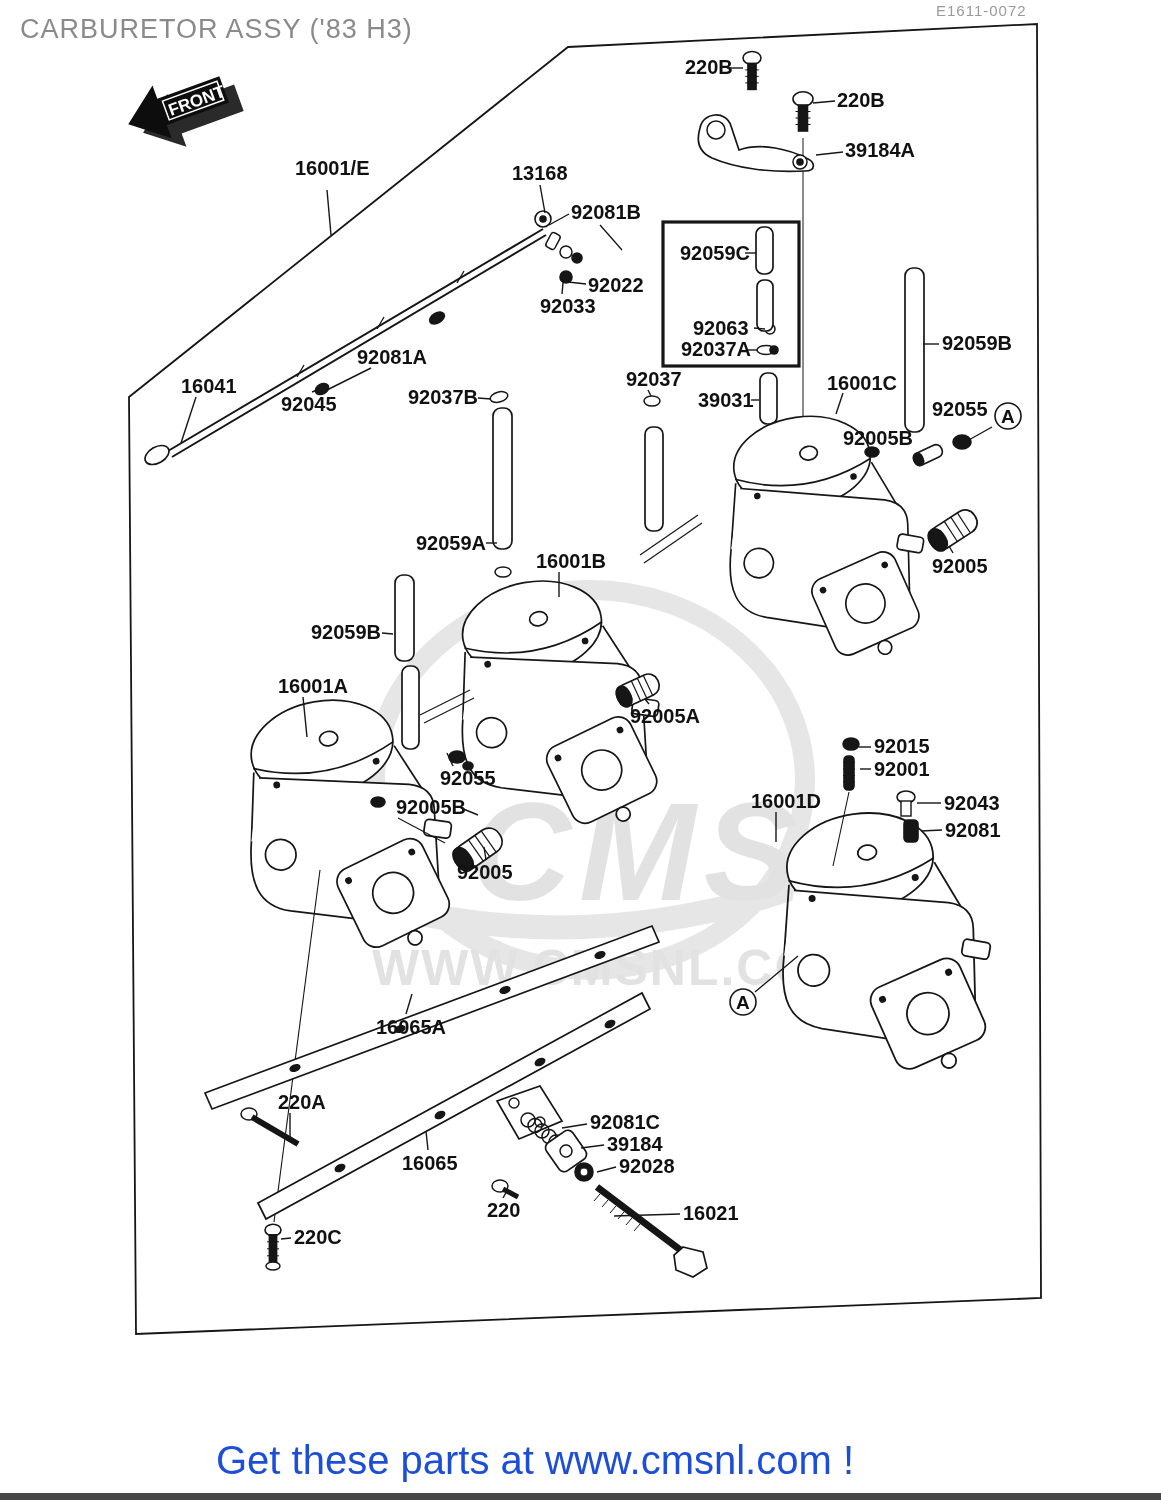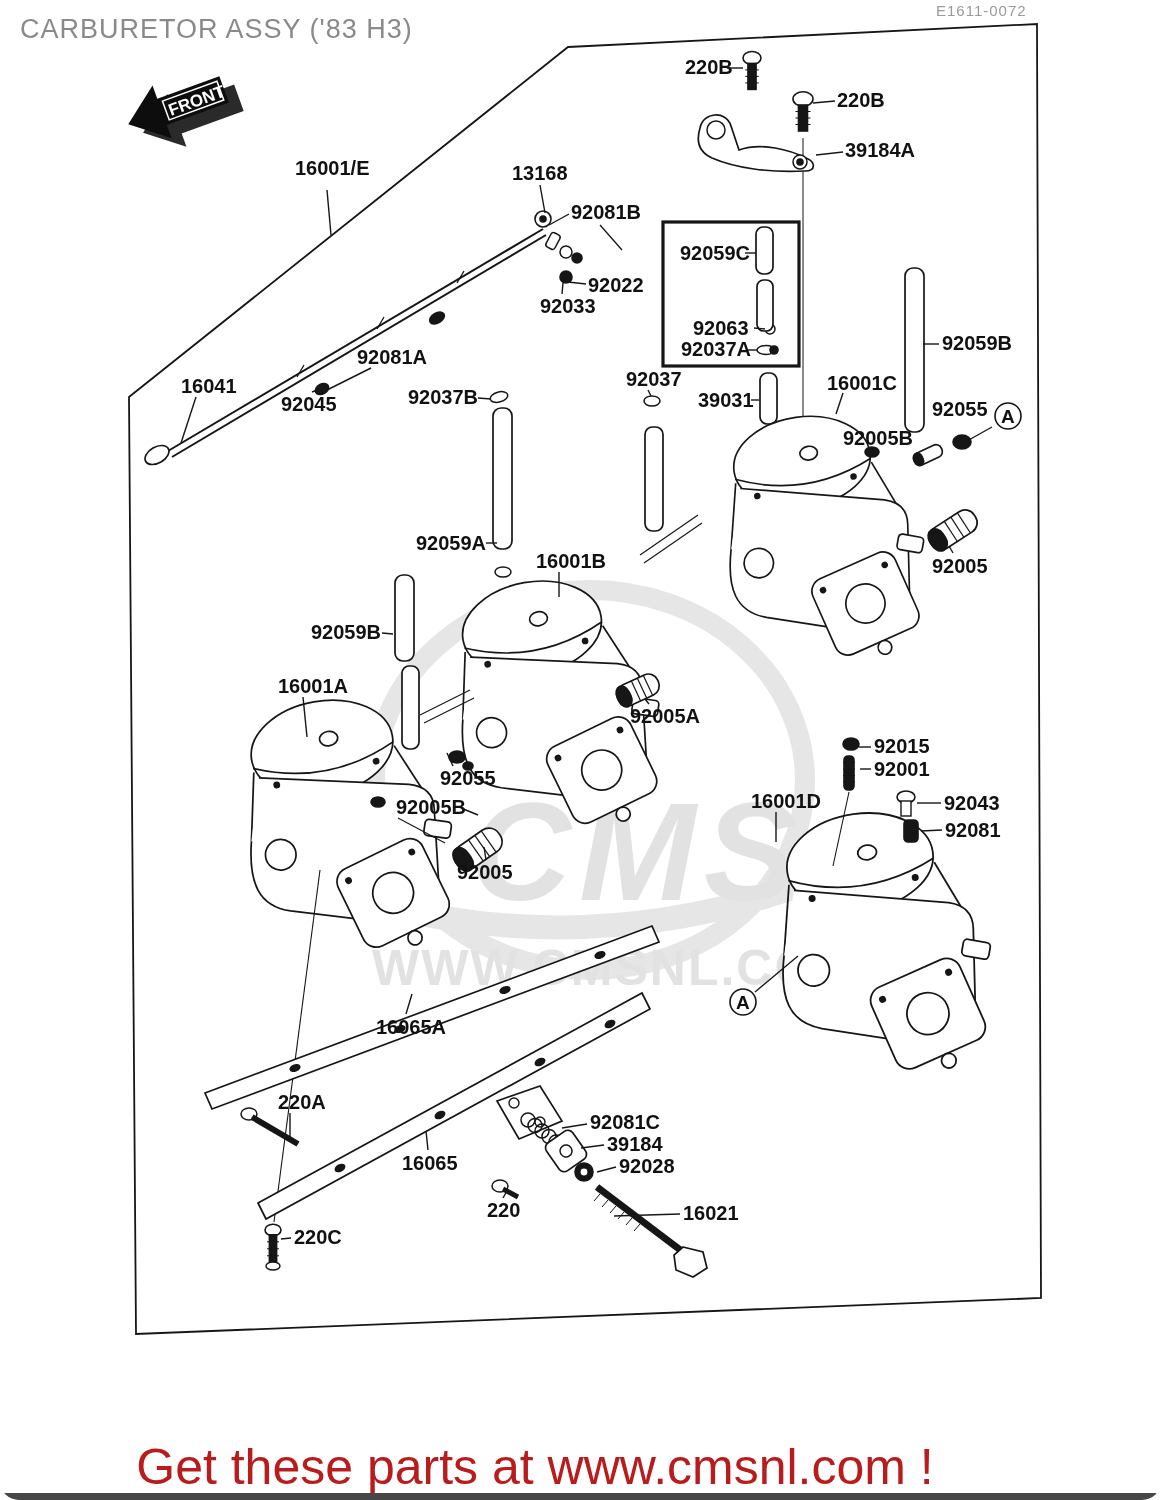--- a/index.html
+++ b/index.html
@@ -1,21 +1,21 @@
 <!DOCTYPE html>
 <html><head>
 <meta charset="utf-8">
 <style>
   html,body{margin:0;padding:0;background:#fff;}
   .page{position:relative;width:1161px;height:1500px;background:#fff;overflow:hidden;
-        font-family:"Liberation Sans",sans-serif;border-radius:19px;}
+        font-family:"Liberation Sans",sans-serif;}
   .abs{position:absolute;}
   .title{left:20px;top:14px;font-size:27px;color:#8a8a8a;letter-spacing:1px;}
   .docid{left:936px;top:2px;font-size:15px;color:#9a9a9a;letter-spacing:1px;}
-  .footer{left:0;top:1438px;width:1070px;text-align:center;font-size:50px;color:#b91c1c;}
+  .footer{left:0;top:1438px;width:1070px;text-align:center;font-size:40px;color:#1d4ed8;}
   .bottombar{left:0;top:1493px;width:1161px;height:7px;background:#474747;}
   svg text.lbl{font-family:"Liberation Sans",sans-serif;font-weight:700;font-size:20px;fill:#111;}
   svg text.callout{font-family:"Liberation Sans",sans-serif;font-weight:700;font-size:19px;fill:#111;}
   svg .ln{stroke:#161616;fill:none;}
   svg .wm{font-family:"Liberation Sans",sans-serif;font-weight:700;fill:#e2e2e2;}
 </style>
 </head>
 <body>
 
 <div class="page">

